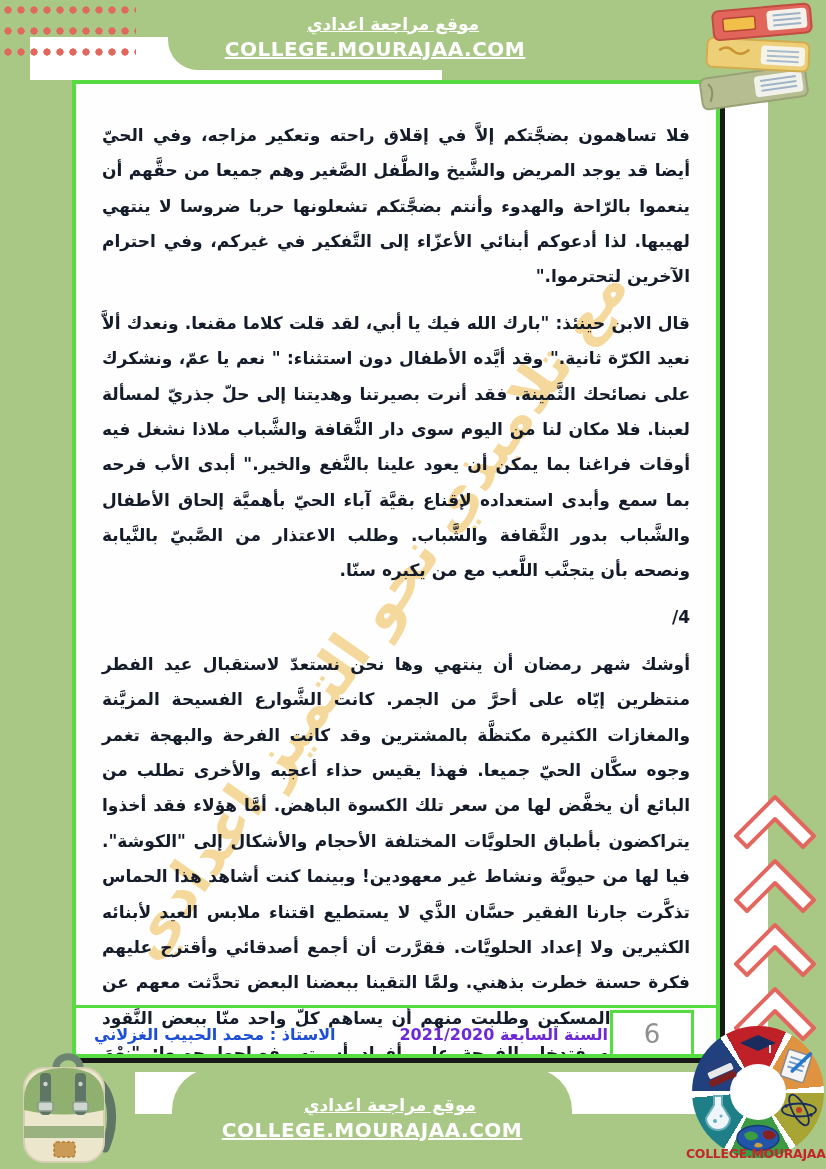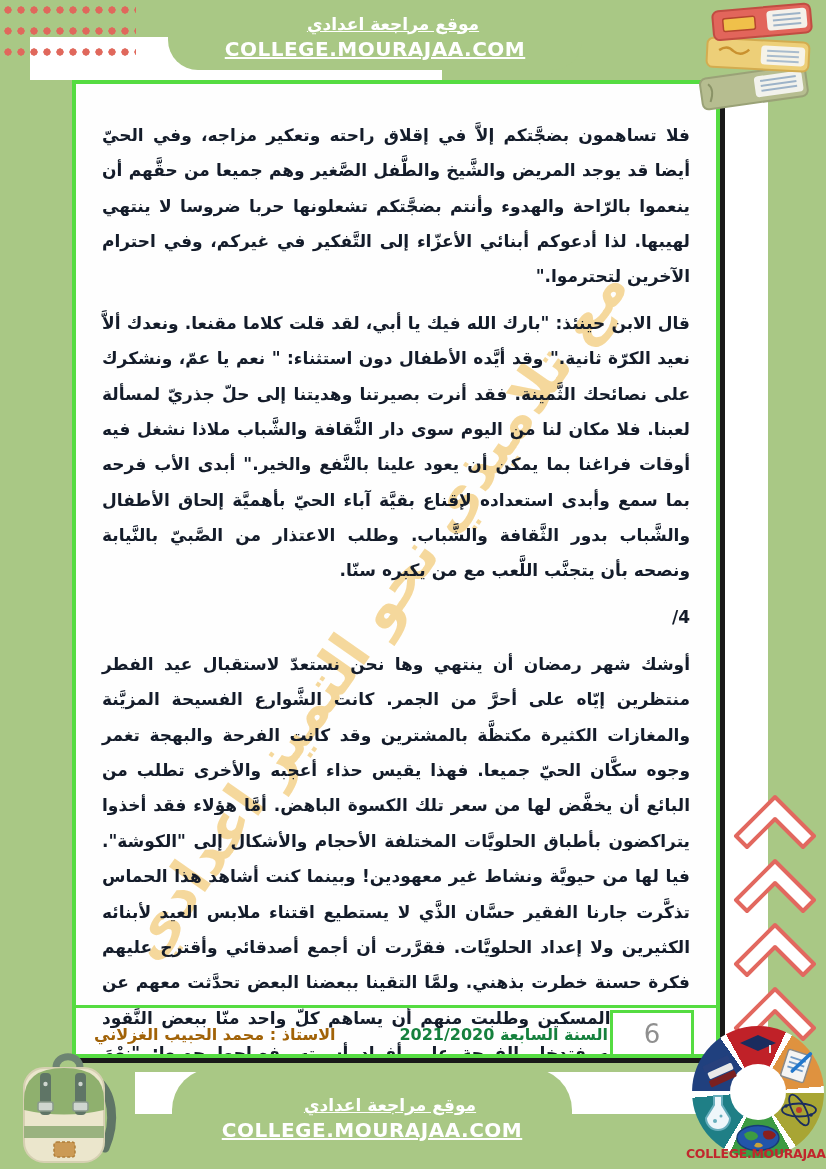--- a/index.html
+++ b/index.html
@@ -29,22 +29,22 @@
   .watermark{position:absolute;left:-60px;right:-60px;top:470px;text-align:center;z-index:0;
         transform:rotate(-55deg);font-size:58px;line-height:1.1;color:#eeb43c;opacity:.5;
         direction:rtl;white-space:nowrap;pointer-events:none;font-weight:bold;}
   .doc-text{position:relative;z-index:1;direction:rtl;text-align:justify;
         padding:26px 26px 0 26px;color:#141c2a;font-size:17px;font-weight:bold;line-height:2.08;}
   .para{margin:8px 0 11px 0;}
   .para.marker{direction:ltr;text-align:right;margin:6px 0 12px 0;}
 
   
   .foot-divider{position:absolute;left:0;right:0;bottom:46px;height:3px;background:#55dc41;z-index:2;}
-  .foot-teacher{position:absolute;left:18px;bottom:10px;direction:rtl;font-size:16px;font-weight:bold;color:#a16207;z-index:3;}
-  .foot-year{position:absolute;right:108px;bottom:10px;direction:rtl;font-size:16px;font-weight:bold;color:#15803d;z-index:3;}
+  .foot-teacher{position:absolute;left:18px;bottom:10px;direction:rtl;font-size:16px;font-weight:bold;color:#1d4ed8;z-index:3;}
+  .foot-year{position:absolute;right:108px;bottom:10px;direction:rtl;font-size:16px;font-weight:bold;color:#6d28d9;z-index:3;}
   .page-tab{position:absolute;right:22px;bottom:0;width:84px;height:44px;box-sizing:border-box;
         background:#ffffff;border:3px solid #55dc41;border-bottom:none;z-index:2;
         display:flex;align-items:center;justify-content:center;font-size:26px;color:#8f8f8f;}
 
   
   .gutter{position:absolute;left:725px;top:80px;width:43px;height:983px;background:#ffffff;z-index:2;}
   .chevrons{position:absolute;left:731px;top:786px;z-index:3;}
 
   
   .books{position:absolute;left:693px;top:0;z-index:6;}

